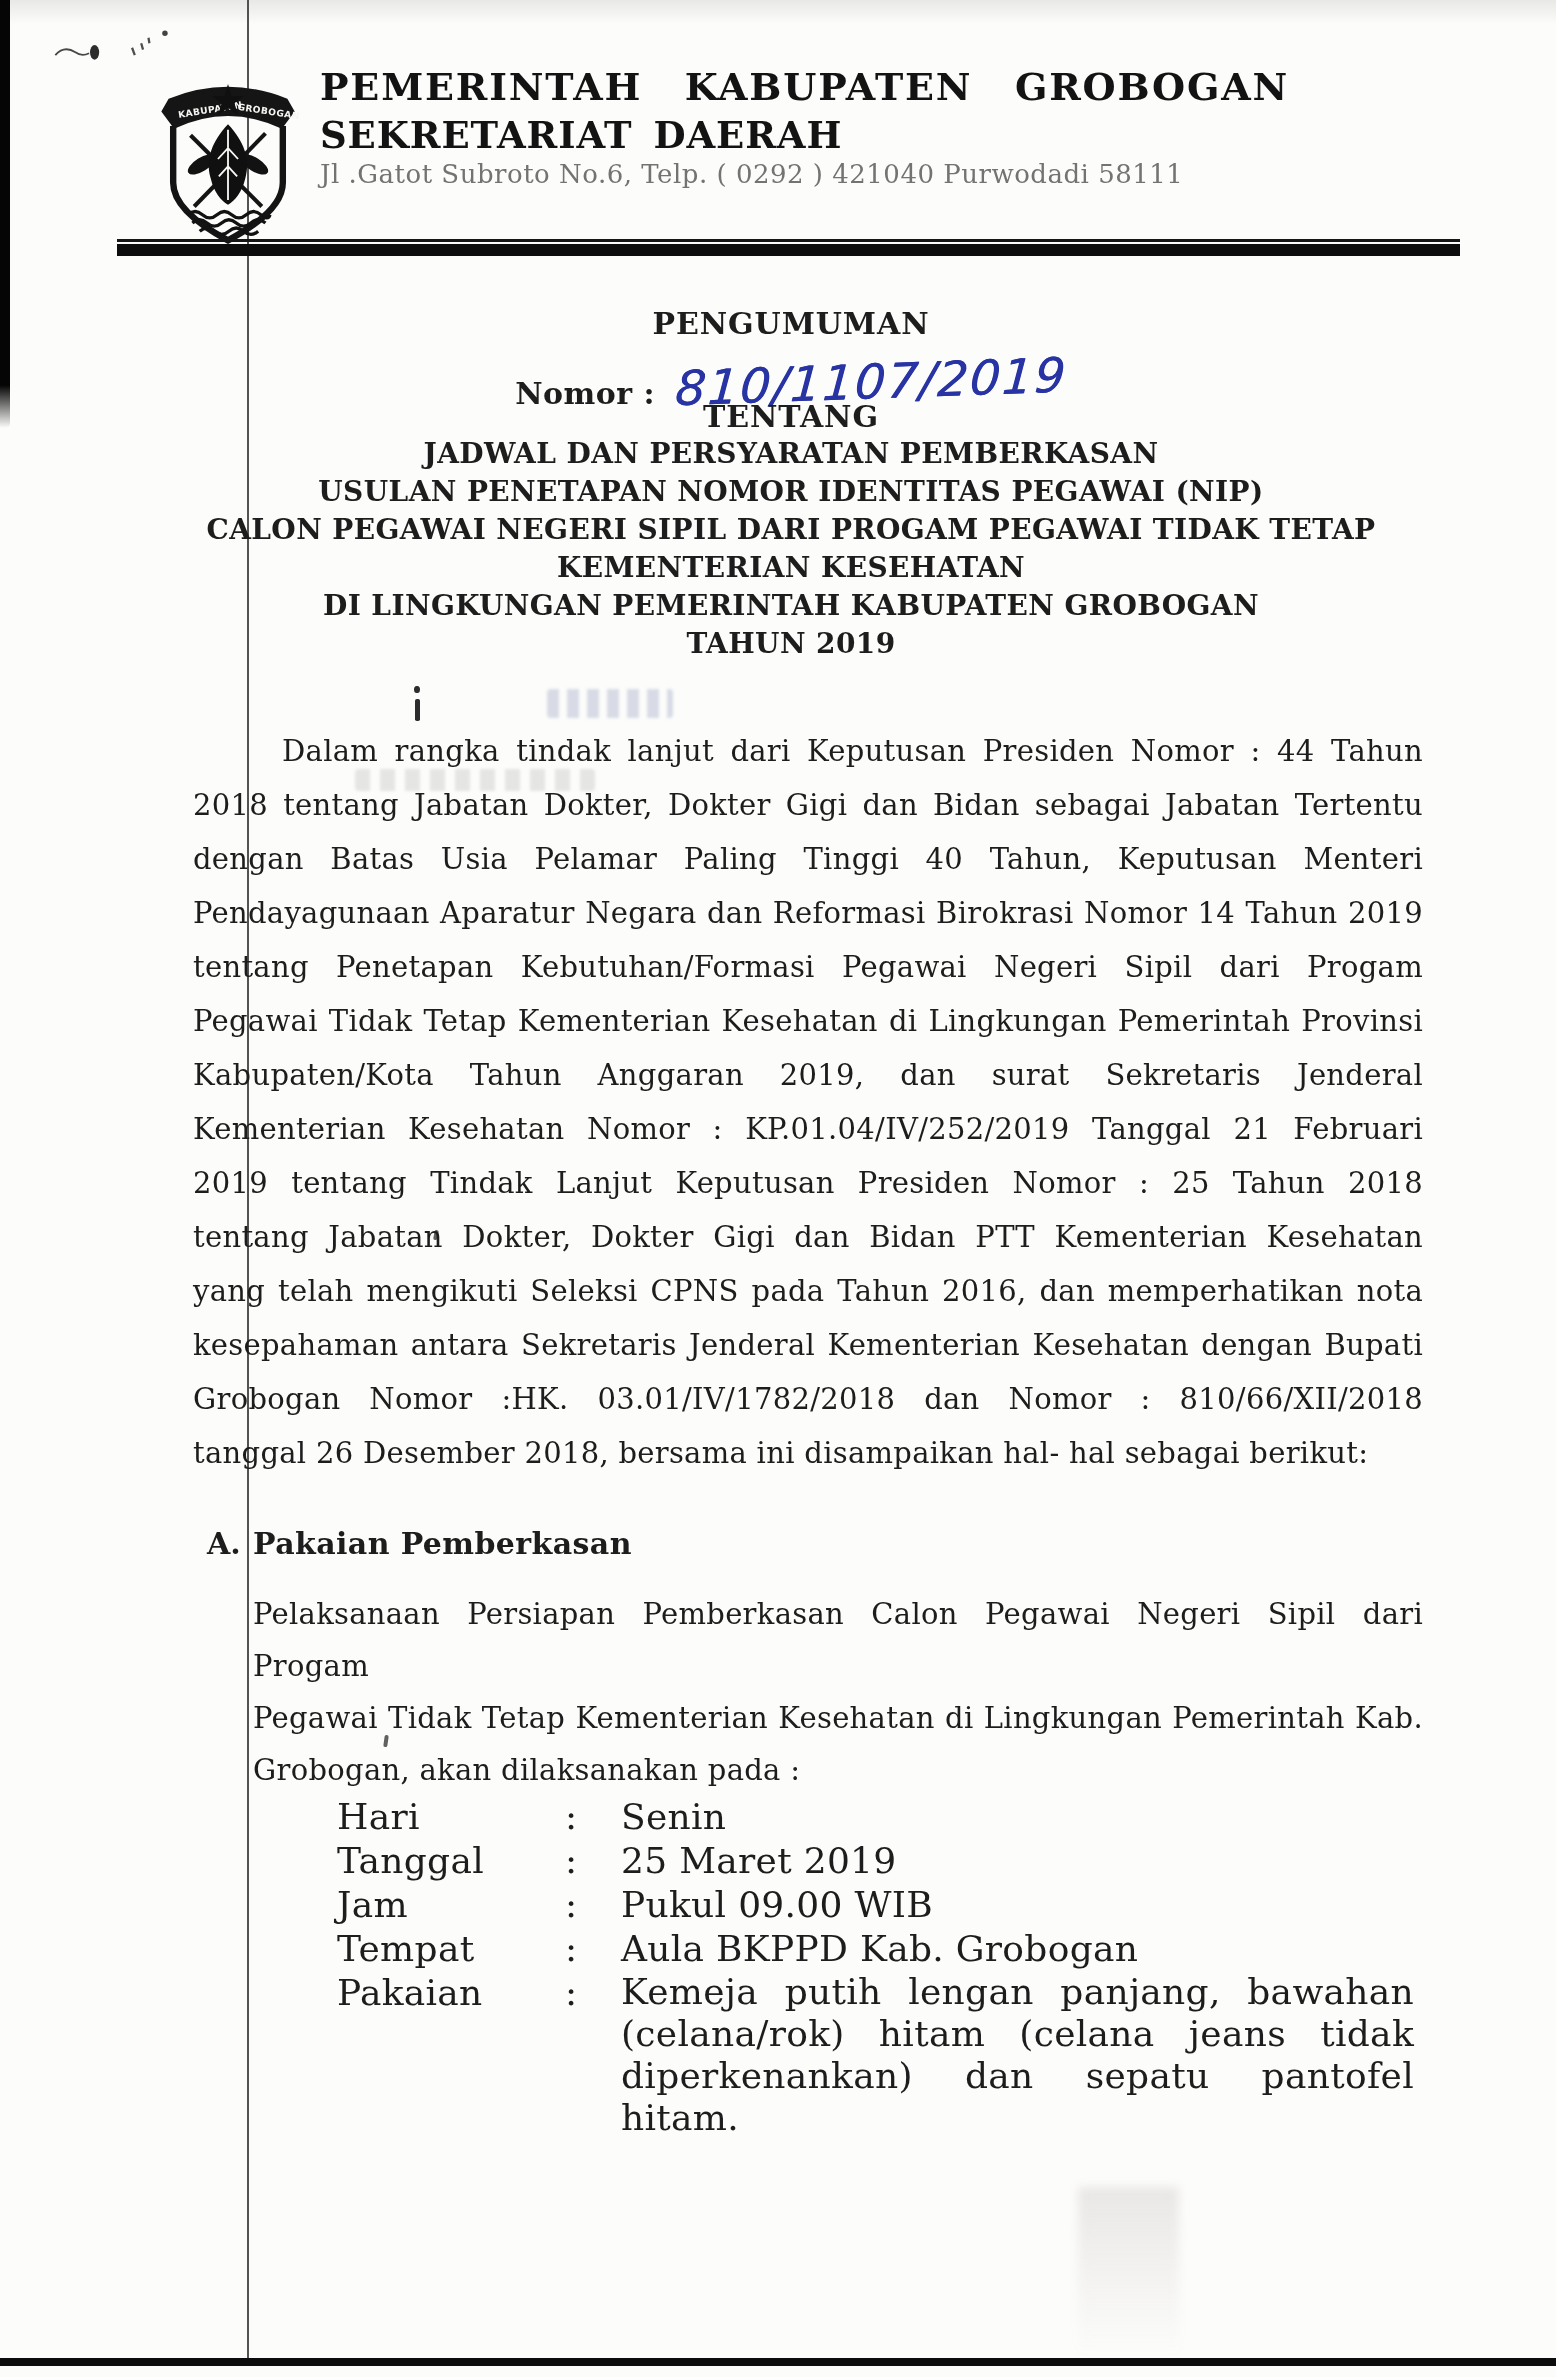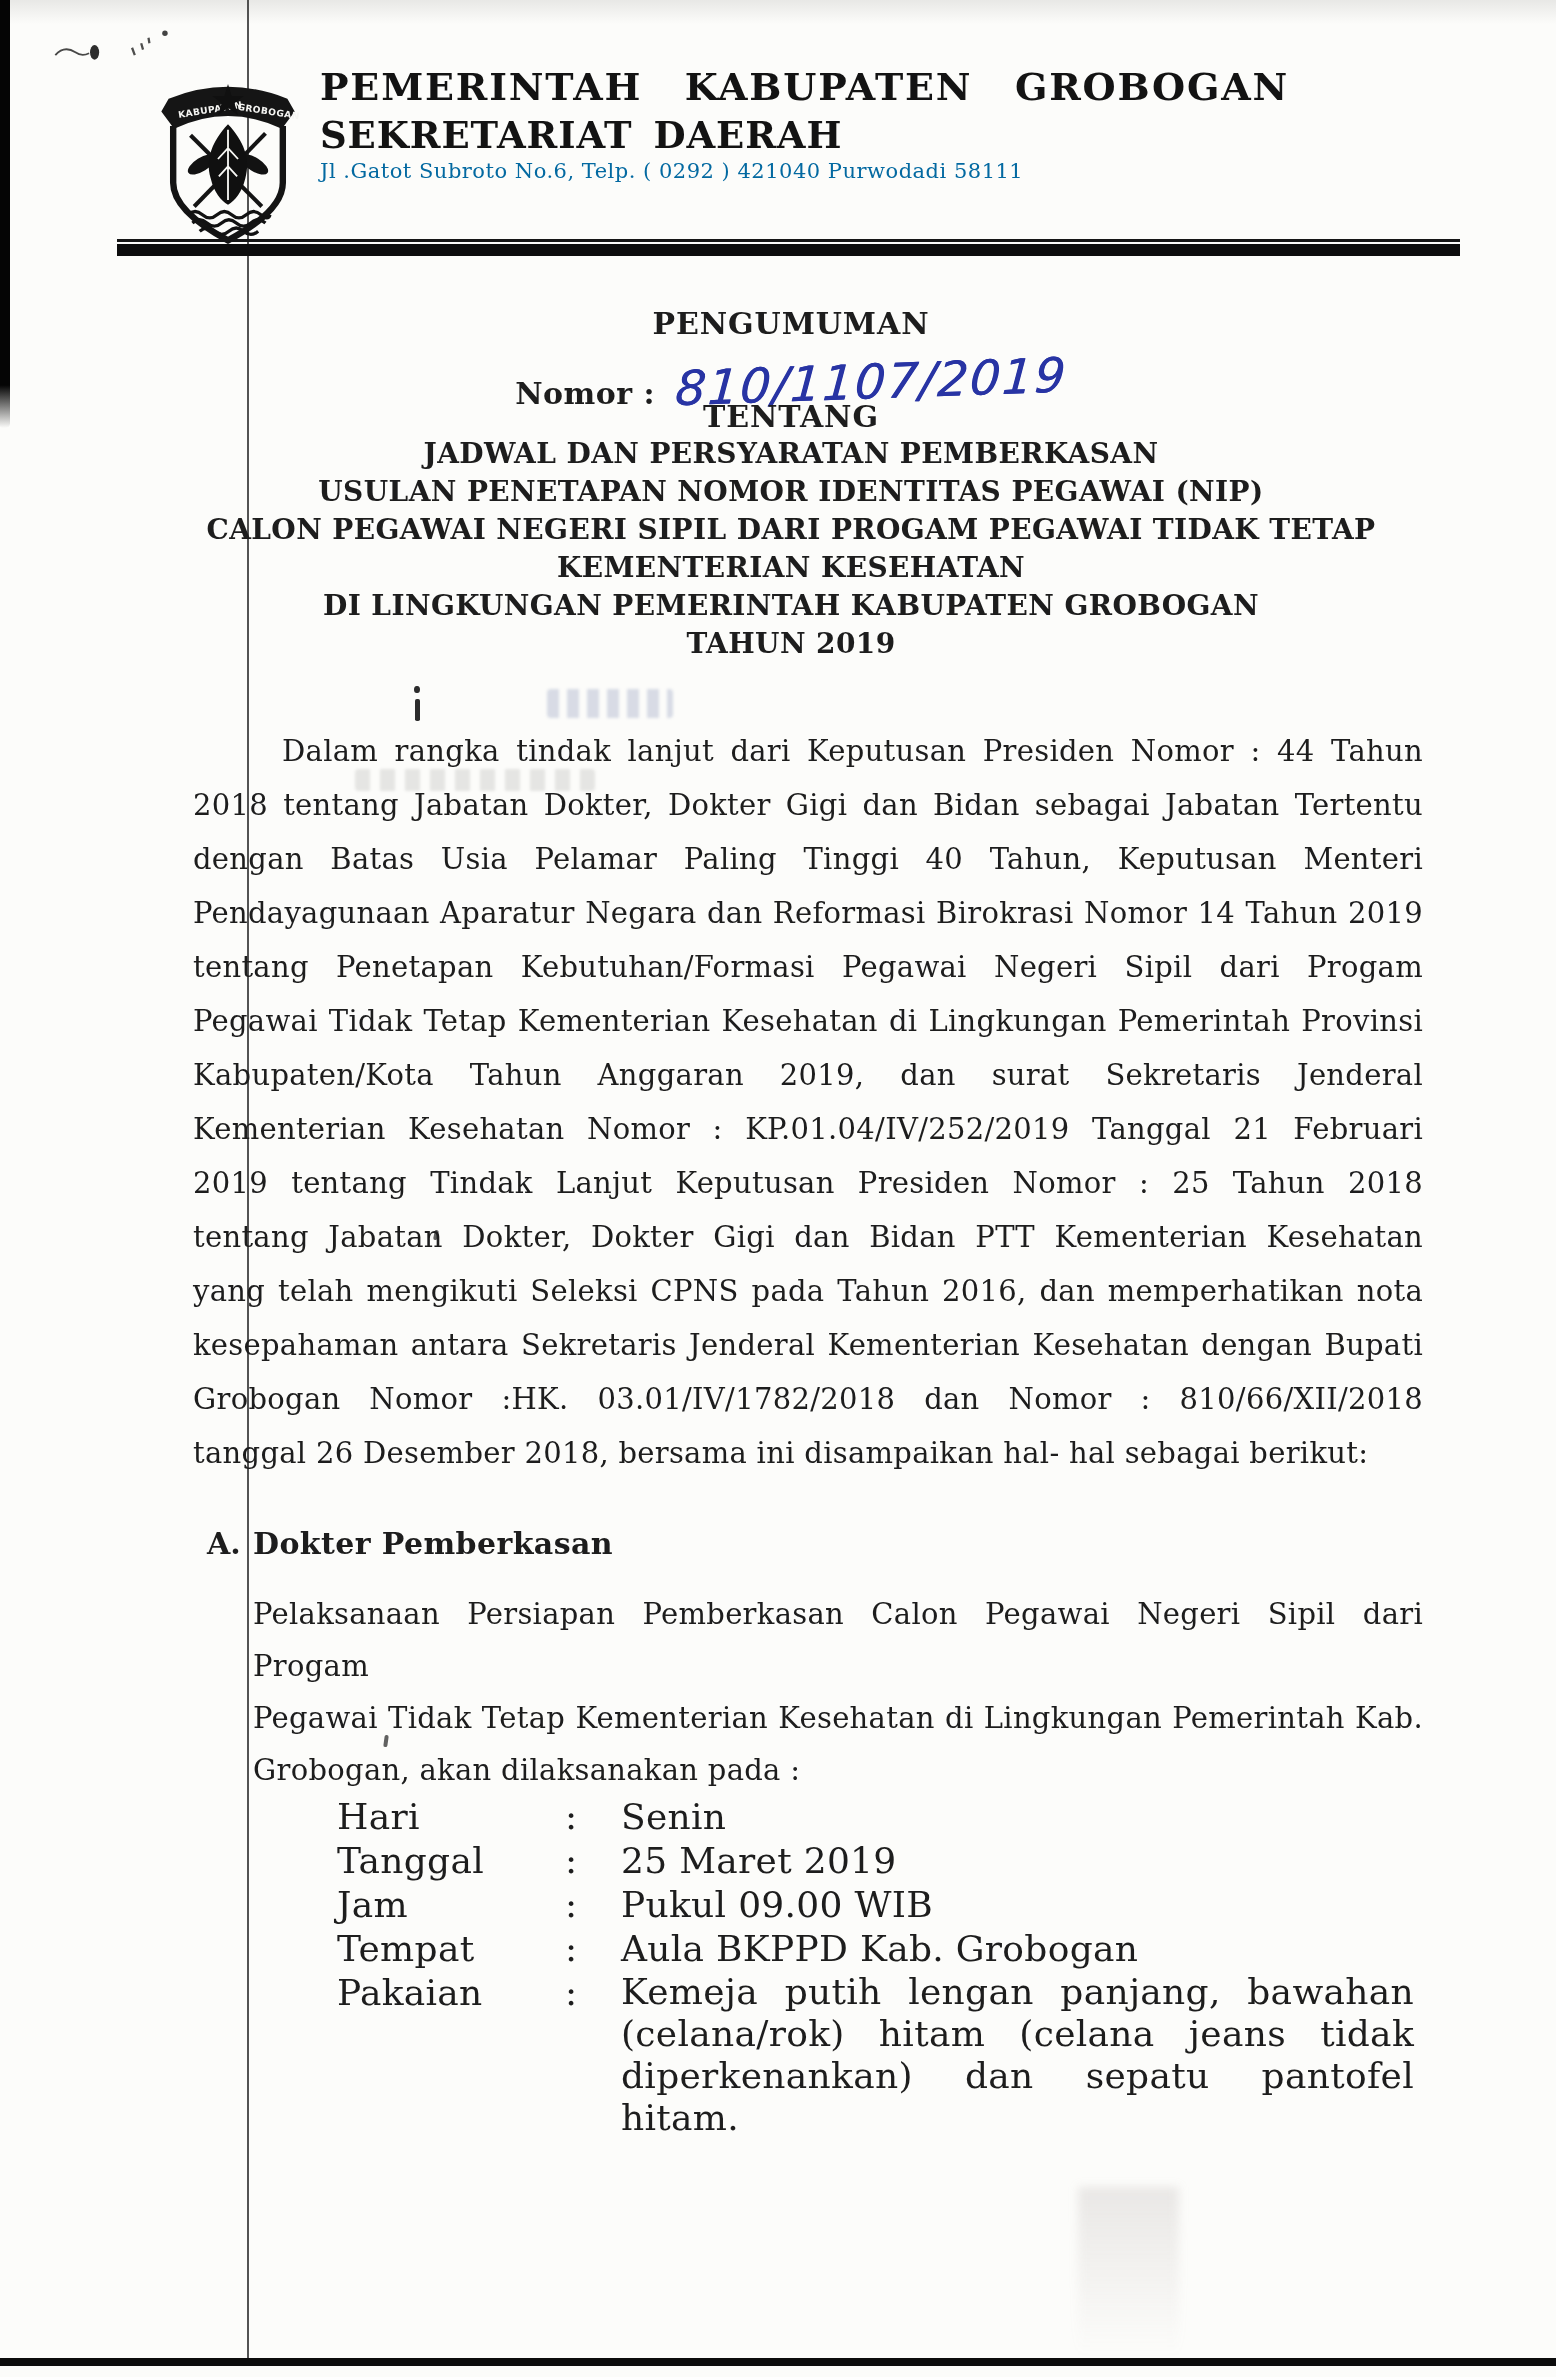--- a/index.html
+++ b/index.html
@@ -22,21 +22,21 @@
     background:repeating-linear-gradient(90deg,rgba(125,125,122,.4) 0 14.6px,rgba(125,125,122,0) 14.6px 25px);}
   .tick-i-dot{left:414px;top:686px;width:5.5px;height:7.3px;background:#2c2c2c;border-radius:50%;}
   .tick-i-bar{left:415px;top:699px;width:4.6px;height:22px;background:#2c2c2c;border-radius:1.8px;}
   .fleck-a{left:434px;top:1230px;width:3.7px;height:10px;background:#3a3a3a;transform:rotate(12deg);border-radius:1.8px;opacity:.8;}
   .fleck-b{left:384px;top:1735px;width:3.7px;height:12px;background:#3a3a3a;transform:rotate(8deg);border-radius:1.8px;opacity:.8;}
   
   .logo{left:154px;top:71px;width:148px;height:176px;}
   .hdr{left:320px;top:0;width:915px;text-align:center;}
   .hdr-org{top:64px;font-size:38px;font-weight:bold;letter-spacing:1.8px;word-spacing:27.5px;color:#131313;}
   .hdr-dept{top:113px;font-size:37px;font-weight:bold;letter-spacing:0.9px;word-spacing:7.3px;color:#131313;}
-  .hdr-addr{top:159px;font-size:21px;letter-spacing:0.5px;color:#0369a1;}
+  .hdr-addr{top:159px;font-size:26px;letter-spacing:0.5px;color:#737373;}
   .hdr-line{position:absolute;left:0;width:915px;text-align:left;white-space:nowrap;}
   .rule-thin{left:117px;top:239px;width:1343px;height:2.7px;background:#161616;}
   .rule-thick{left:117px;top:244px;width:1343px;height:12px;background:#0d0d0d;}
   
   .ann{left:178px;width:1226px;text-align:center;white-space:nowrap;}
   .ann-title{top:306px;font-size:30px;font-weight:bold;letter-spacing:0.9px;}
   .nomor-row{top:359px;display:flex;justify-content:center;align-items:baseline;}
   .nomor-label{font-size:30px;font-weight:bold;letter-spacing:0.5px;}
   .nomor-value{
     font-family:"DejaVu Sans","Liberation Sans",sans-serif;font-style:italic;
@@ -138,21 +138,21 @@
     <div class="jline">Kementerian Kesehatan Nomor : KP.01.04/IV/252/2019 Tanggal 21 Februari</div>
     <div class="jline">2019 tentang Tindak Lanjut Keputusan Presiden Nomor : 25 Tahun 2018</div>
     <div class="jline">tentang Jabatan Dokter, Dokter Gigi dan Bidan PTT Kementerian Kesehatan</div>
     <div class="jline">yang telah mengikuti Seleksi CPNS pada Tahun 2016, dan memperhatikan nota</div>
     <div class="jline">kesepahaman antara Sekretaris Jenderal Kementerian Kesehatan dengan Bupati</div>
     <div class="jline">Grobogan Nomor :HK. 03.01/IV/1782/2018 dan Nomor : 810/66/XII/2018</div>
     <div class="jline last">tanggal 26 Desember 2018, bersama ini disampaikan hal- hal sebagai berikut:</div>
   </div>
 
   <div class="abs secA-label">A.</div>
-  <div class="abs secA-title">Dokter Pemberkasan</div>
+  <div class="abs secA-title">Pakaian Pemberkasan</div>
   <div class="abs secA-par">
     <div class="jline">Pelaksanaan Persiapan Pemberkasan Calon Pegawai Negeri Sipil dari Progam</div>
     <div class="jline">Pegawai Tidak Tetap Kementerian Kesehatan di Lingkungan Pemerintah Kab.</div>
     <div class="jline last">Grobogan, akan dilaksanakan pada :</div>
   </div>
 
   <div class="abs sched">
     <div class="srow">
       <span class="scol-label">Hari</span>
       <span class="scol-sep">:</span>

